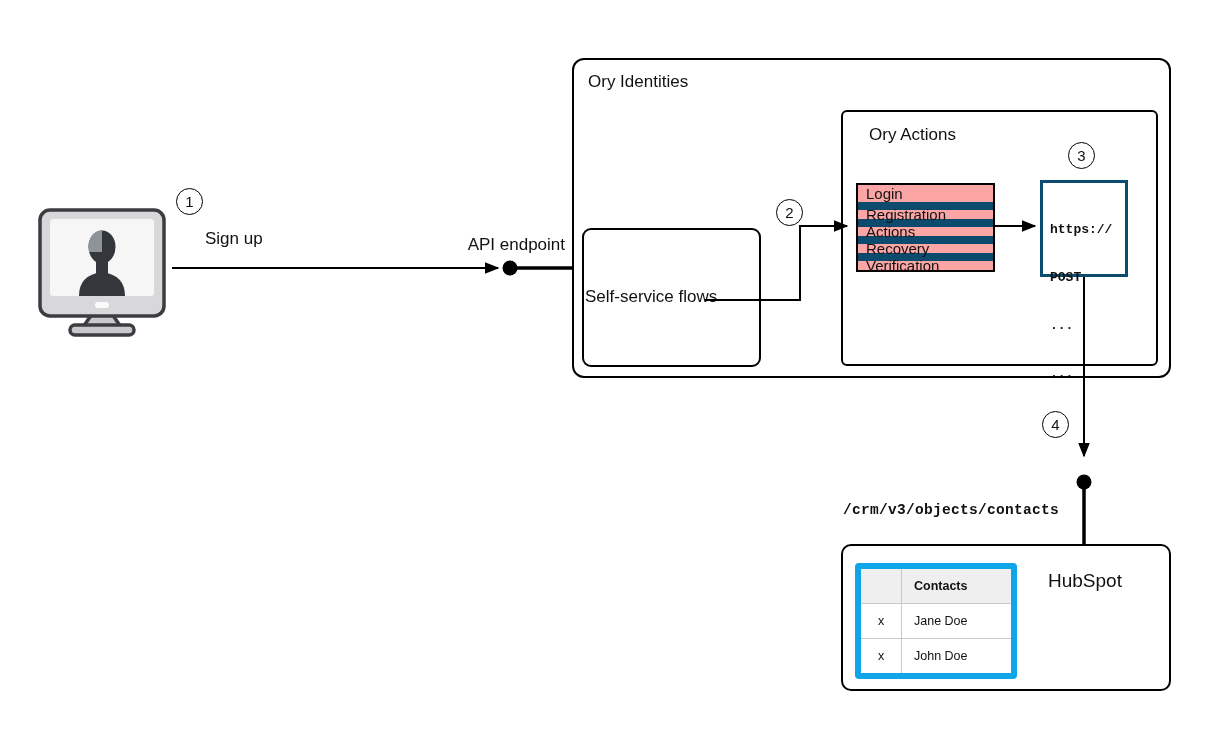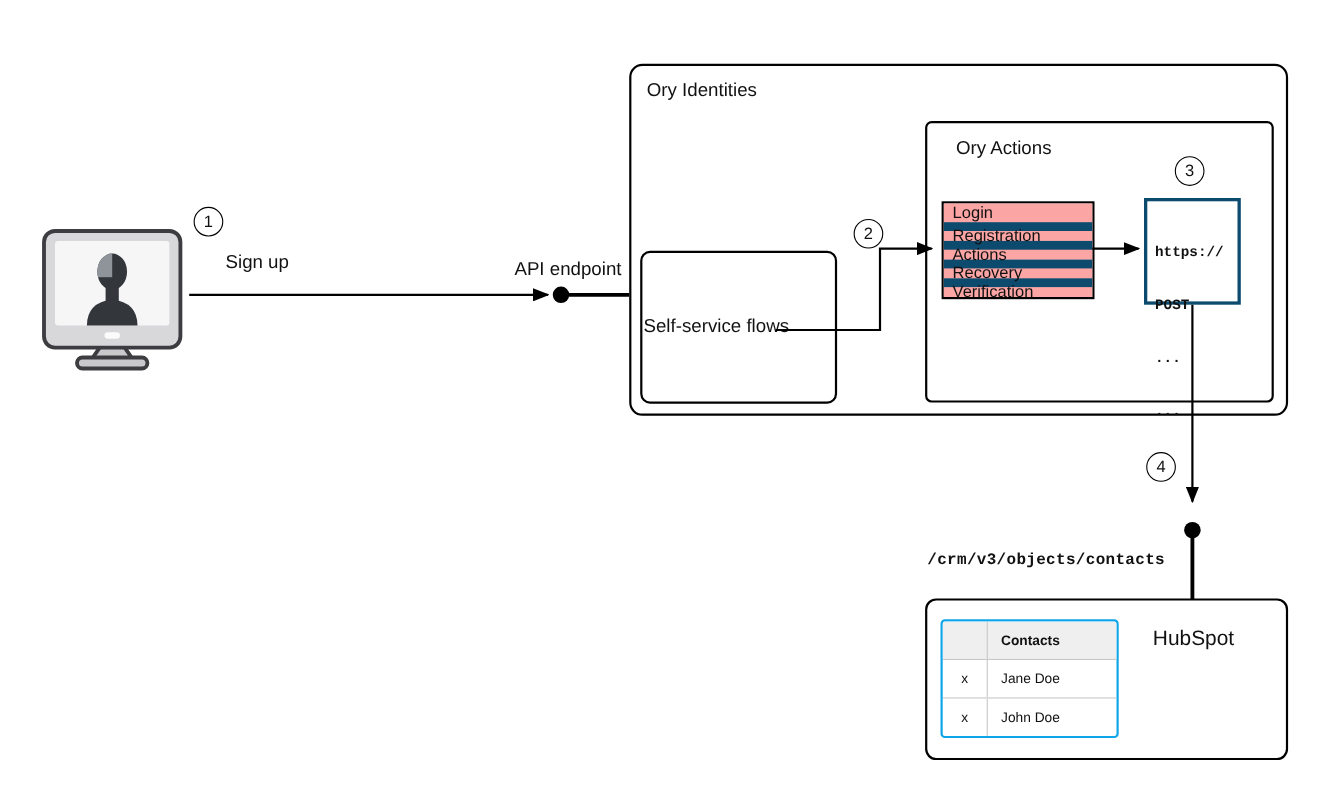--- a/index.html
+++ b/index.html
@@ -29,21 +29,21 @@
 
   
   #code-box {
     position:absolute; left:1040px; top:180px; width:88px; height:97px;
     background:#fff; border:3px solid #0c4a6e; z-index:3;
     font-family:"Liberation Mono", monospace; font-size:13px; font-weight:700;
     line-height:16px; padding:7px 0 0 7px; white-space:pre;
   }
 
   
-  .contacts-table { position:absolute; left:12px; top:17px; width:162px; border:2px solid #0ea5e9; border-radius:4px; overflow:hidden; background:#fff; }
+  .contacts-table { position:absolute; left:12px; top:17px; width:162px; border:6px solid #0ea5e9; border-radius:4px; overflow:hidden; background:#fff; }
   .ct-row { display:flex; height:35px; }
   .ct-row.header { height:34px; background:#efefef; font-weight:700; }
   .ct-row + .ct-row { border-top:1px solid #c8c8c8; }
   .ct-cell-mark { width:41px; border-right:1px solid #c8c8c8; display:flex; align-items:center; justify-content:center; font-size:12.5px; }
   .ct-cell-name { flex:1; display:flex; align-items:center; padding-left:12px; font-size:12.5px; }
 
   
   .step {
     position:absolute; width:27px; height:27px; border:1.6px solid #000; border-radius:50%;
     background:#fff; display:flex; align-items:center; justify-content:center;

